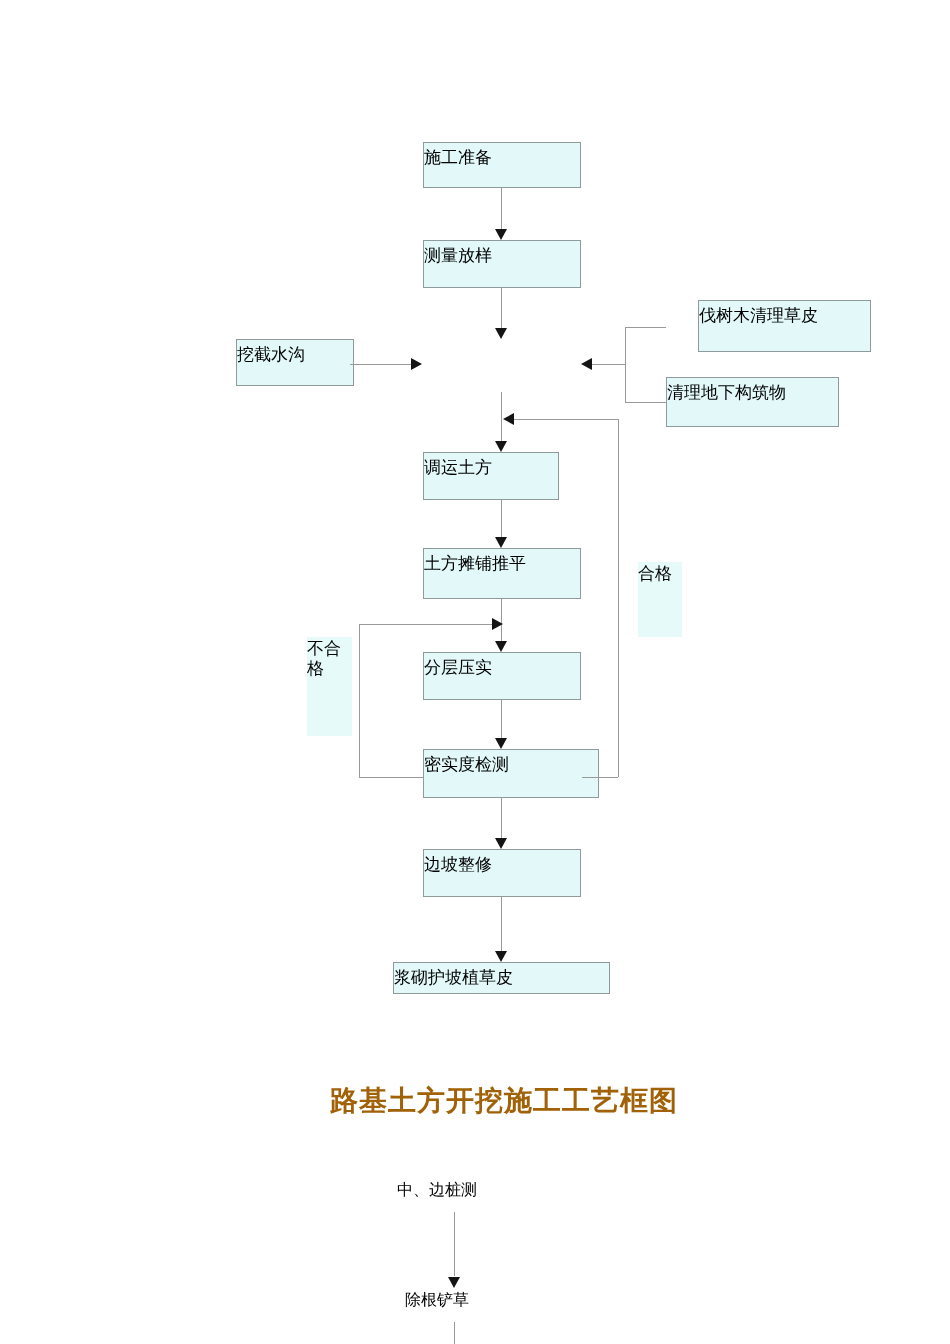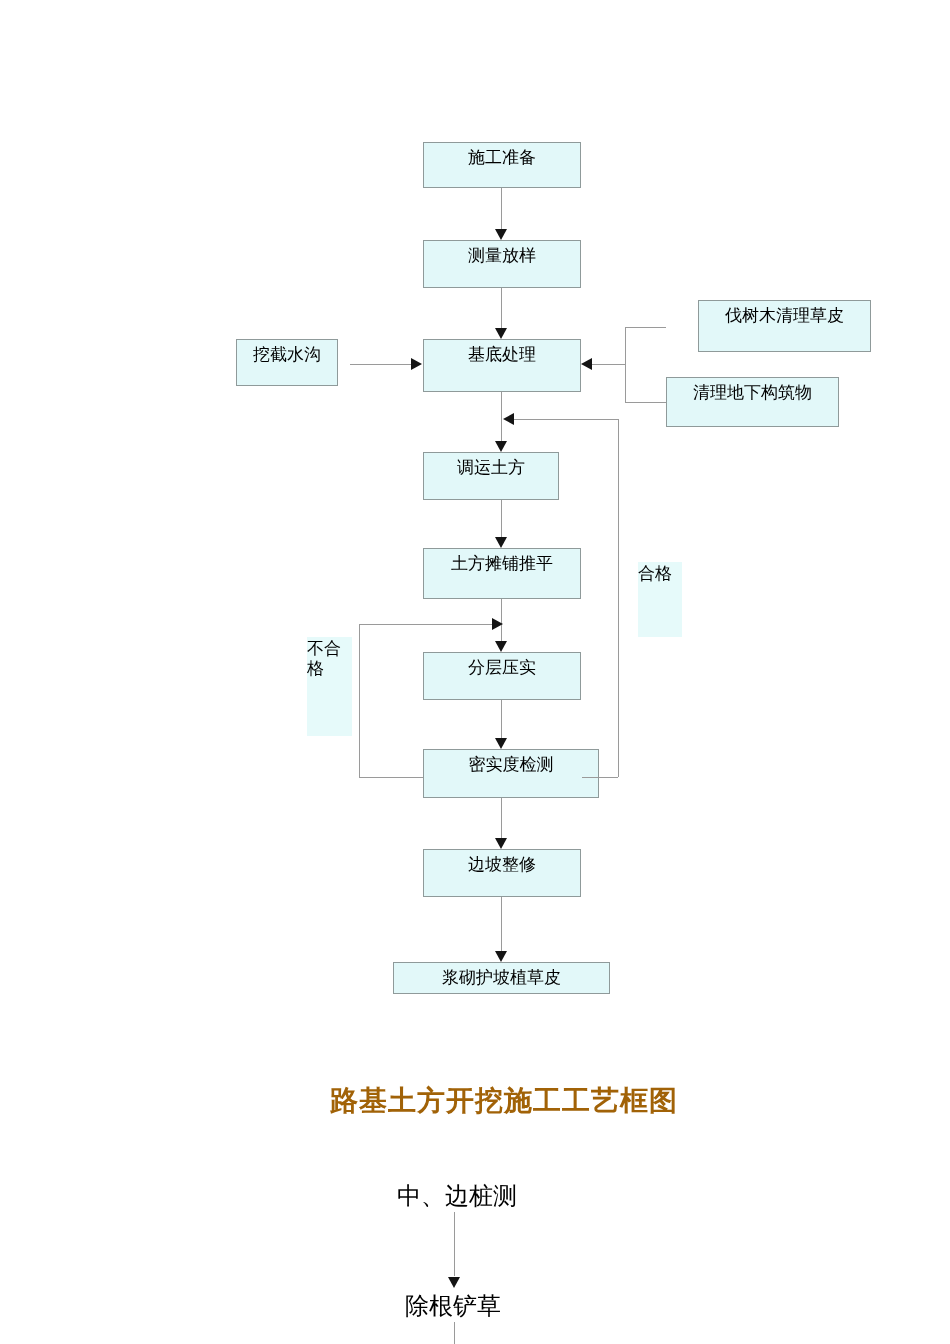--- a/index.html
+++ b/index.html
@@ -8,21 +8,20 @@
     width:950px;height:1344px;
     background:#ffffff;
     font-family:"DejaVu Serif",serif;
     overflow:hidden;
   }
   .box{
     position:absolute;
     background:#e2f8f9;
     border:1px solid #8f9a9a;
     box-sizing:border-box;
-    text-align:center;
     padding-top:4px;
     font-size:17px;
     line-height:1.25;
     color:#000;
     font-family:"DejaVu Serif",serif;
   }
   .lbl{
     position:absolute;
     background:#e6fafa;
     box-sizing:border-box;
@@ -37,55 +36,54 @@
   .vline{position:absolute;width:1px;background:#9a9a9a;}
   .arr-down{position:absolute;width:0;height:0;
     border-left:6px solid transparent;border-right:6px solid transparent;
     border-top:11px solid #141414;}
   .arr-right{position:absolute;width:0;height:0;
     border-top:6px solid transparent;border-bottom:6px solid transparent;
     border-left:11px solid #141414;}
   .arr-left{position:absolute;width:0;height:0;
     border-top:6px solid transparent;border-bottom:6px solid transparent;
     border-right:11px solid #141414;}
-  .txt{position:absolute;color:#000;font-family:"DejaVu Serif",serif;font-size:24px;white-space:nowrap;}
+  .txt{position:absolute;color:#000;font-family:"DejaVu Serif",serif;font-size:16px;white-space:nowrap;}
   .title{
     position:absolute;
     font-family:"DejaVu Sans",sans-serif;
     font-weight:bold;
     font-size:28px;
     color:#a16207;
     white-space:nowrap;
     letter-spacing:1px;
   }
 </style>
 </head>
 <body>
 
 <div class="canvas">
 
   <div class="box" style="left:423px;top:142px;width:158px;height:46px;">施工准备</div>
 
   <div class="box" style="left:423px;top:240px;width:158px;height:48px;">测量放样</div>
 
-  <div class="box" style="left:423px;top:339px;width:158px;height:53px;">基底处理</div>
 
   <div class="box" style="left:423px;top:452px;width:136px;height:48px;">调运土方</div>
 
   <div class="box" style="left:423px;top:548px;width:158px;height:51px;">土方摊铺推平</div>
 
   <div class="box" style="left:423px;top:652px;width:158px;height:48px;">分层压实</div>
 
   <div class="box" style="left:423px;top:749px;width:176px;height:49px;">密实度检测</div>
 
   <div class="box" style="left:423px;top:849px;width:158px;height:48px;">边坡整修</div>
 
   <div class="box" style="left:393px;top:962px;width:217px;height:32px;">浆砌护坡植草皮</div>
 
-  <div class="box" style="left:236px;top:339px;width:102px;height:47px;">挖截水沟</div>
+  <div class="box" style="left:236px;top:339px;width:118px;height:47px;">挖截水沟</div>
 
   <div class="box" style="left:698px;top:300px;width:173px;height:52px;">伐树木清理草皮</div>
 
   <div class="box" style="left:666px;top:377px;width:173px;height:50px;">清理地下构筑物</div>
 
   <div class="lbl" style="left:638px;top:562px;width:44px;height:75px;">合格</div>
 
   <div class="lbl" style="left:307px;top:637px;width:45px;height:99px;">不合格</div>
 
   <div class="vline" style="left:501px;top:188px;height:41px;"></div>

